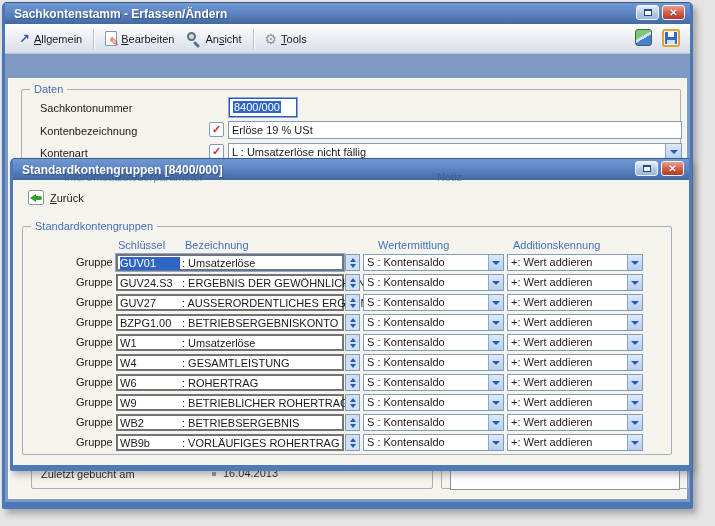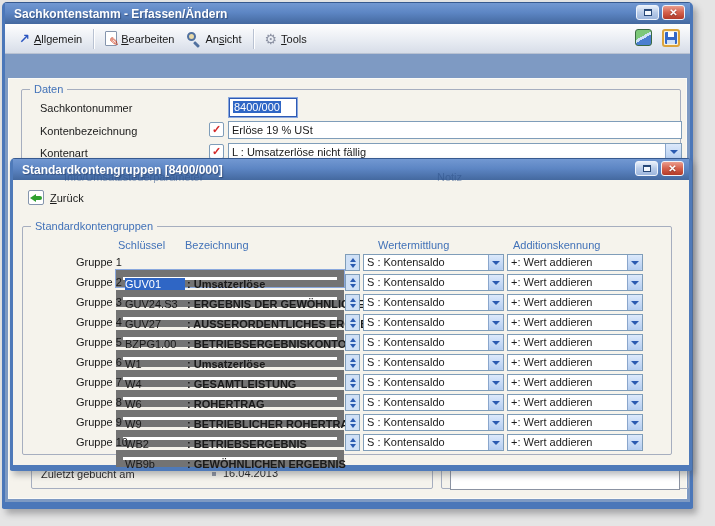--- a/index.html
+++ b/index.html
@@ -118,24 +118,24 @@
   .icon-back .arr-bar { position:absolute; left:6px; top:5px; width:7px; height:4px; background:#2fa02f; border-radius:0 2px 2px 0; }
 
   .gb-skg { left:9px; top:46px; width:650px; height:229px; background:#f5f3ec; }
   .skg-header { position:absolute; top:12px; left:0; right:0; height:14px; color:#4272b8; }
   .skg-header span { position:absolute; }
   .h-schluessel { left:95px; } .h-bezeichnung { left:162px; } .h-wert { left:355px; } .h-add { left:490px; }
 
   .skg-rows { position:absolute; left:0; right:0; top:27px; }
   .sk-row { position:relative; height:18px; margin-bottom:2px; }
   .r-group { position:absolute; left:53px; top:2px; }
-  .r-field { position:absolute; left:93px; top:16px; width:228px; height:17px; background:#fff; border:7px solid #737373; cursor:text; }
+  .r-field { position:absolute; left:93px; top:0; width:228px; height:17px; background:#fff; border:2px solid #737373; cursor:text; }
   .r-key { position:absolute; left:2px; top:1px; width:60px; line-height:13px; }
   .r-key.selected { background:#2f66c5; color:#fff; }
-  .r-desc { position:absolute; left:64px; top:1px; line-height:13px; white-space:nowrap;font-weight:bold; }
+  .r-desc { position:absolute; left:64px; top:1px; line-height:13px; white-space:nowrap; }
   .r-spin { position:absolute; left:322px; top:0; width:15px; height:17px; background:#cfe0f6; border:1px solid #7f9db9;
     display:flex; flex-direction:column; align-items:center; justify-content:center; gap:2px; cursor:pointer; }
   .tri-up-sm { width:0; height:0; border-left:3px solid transparent; border-right:3px solid transparent; border-bottom:4px solid #2a5ab0; }
   .tri-down-sm { width:0; height:0; border-left:3px solid transparent; border-right:3px solid transparent; border-top:4px solid #2a5ab0; }
   .r-combo { position:absolute; top:0; height:17px; background:#fff; border:1px solid #7f9db9; cursor:pointer; }
   .r-combo .combo-text { position:absolute; left:3px; top:1px; line-height:13px; white-space:nowrap; }
   .r-combo .combo-btn { width:15px; }
   .r-wert { left:340px; width:141px; }
   .r-add { left:484px; width:136px; }
 
@@ -484,21 +484,21 @@
       <span class="combo-btn">
                   <span class="tri-down-big"></span>
                 </span>
     </span>
   </div>
 
   <div class="sk-row">
     <span class="r-group">Gruppe 10</span>
     <span class="r-field">
       <span class="r-key">WB9b</span>
-      <span class="r-desc">: GEWÖHNLICHEN ERGEBNIS</span>
+      <span class="r-desc">: VORLÄUFIGES ROHERTRAG</span>
     </span>
     <span class="r-spin">
       <span class="tri-up-sm"></span>
       <span class="tri-down-sm"></span>
     </span>
     <span class="r-combo r-wert">
       <span class="combo-text">S : Kontensaldo</span>
       <span class="combo-btn">
                   <span class="tri-down-big"></span>
                 </span>

